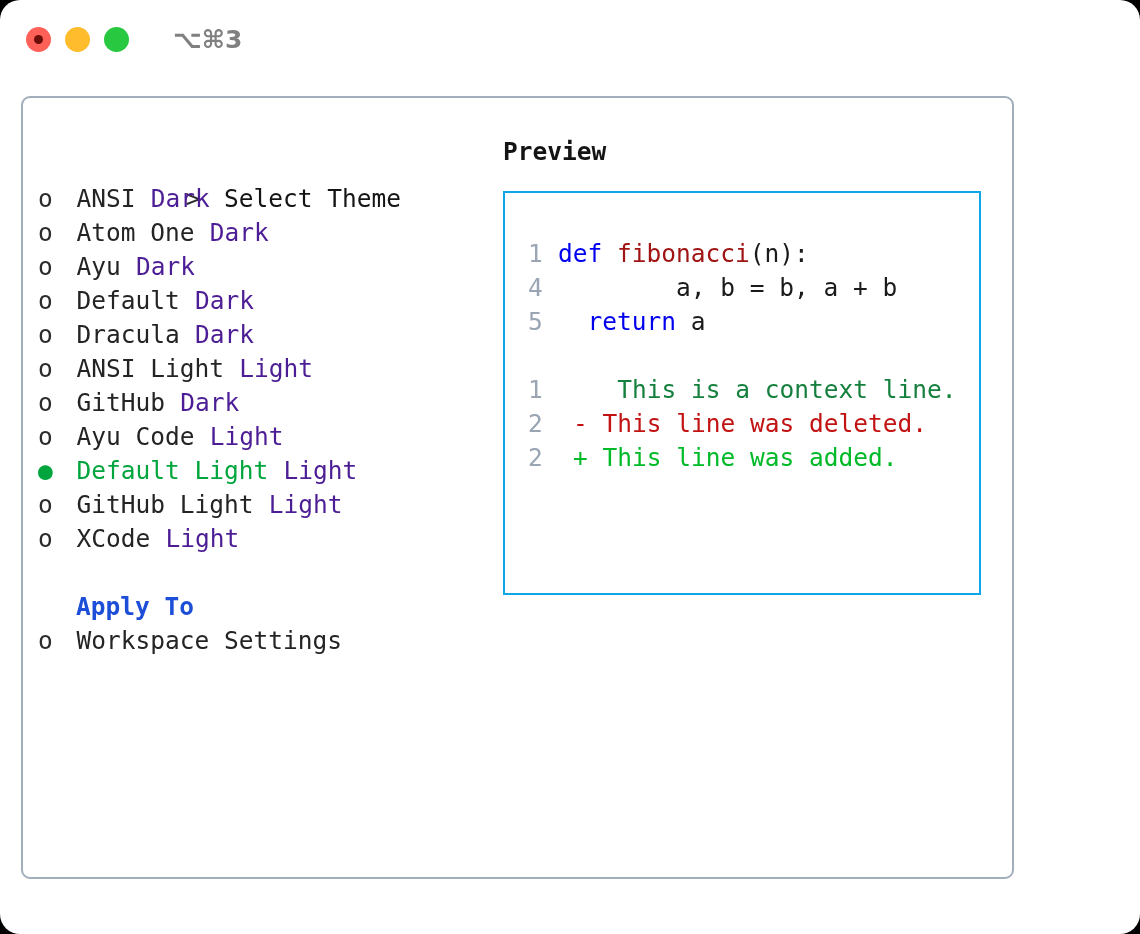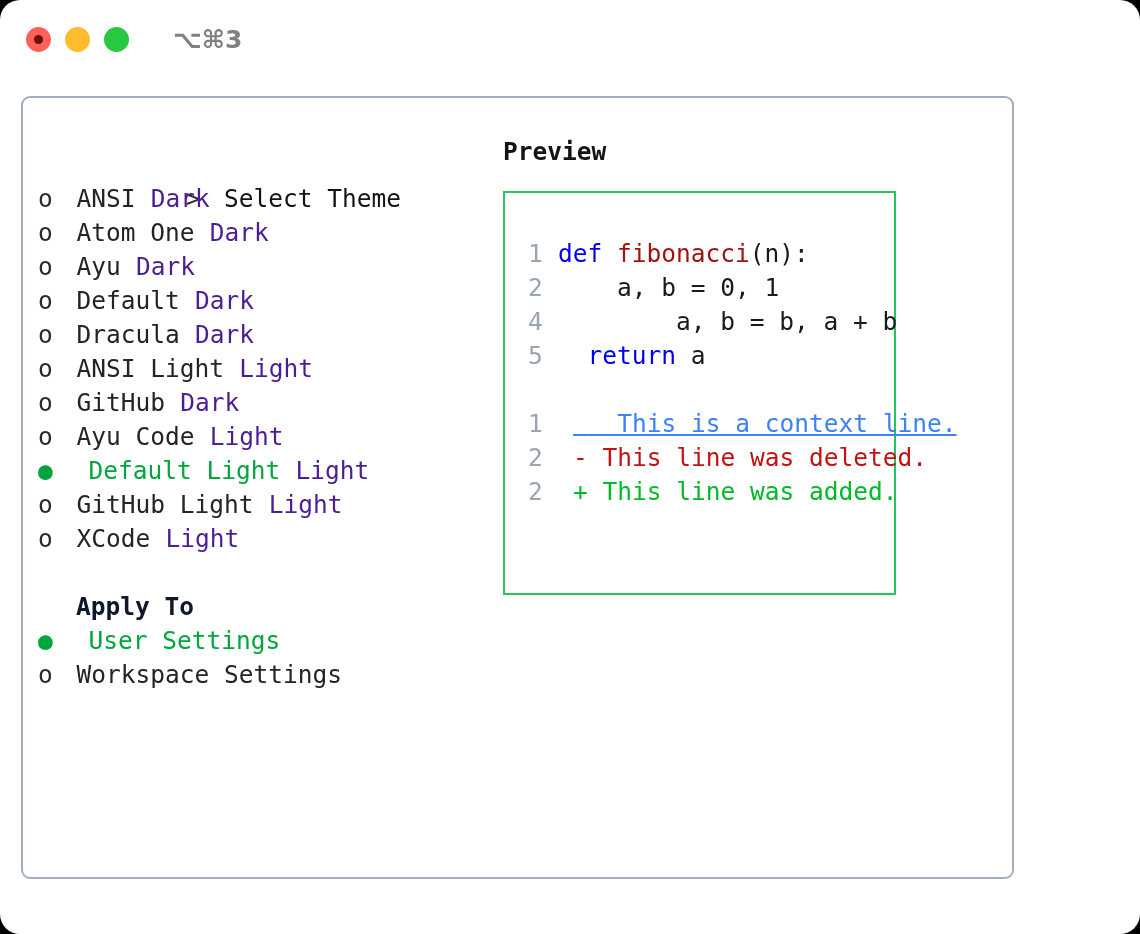--- a/index.html
+++ b/index.html
@@ -106,28 +106,28 @@
   .marker {
     display: inline-block;
     width: 0.95em;
     color: #2b2b2b;
   }
   .marker.sel {
     color: #00a63d;
   }
   .gap { display: inline-block; width: 0.62em; }
   .label { color: #242424; }
-  .label.sel { color: #00a63d; margin-left: 12px; }
+  .label.sel { color: #00a63d; }
   .variant { color: #4c1d95; }
 
   .spacer-row { height: 34px; }
 
   .section-title {
     font-weight: bold;
-    color: #0f172a;
+    color: #1d4ed8;
     padding-left: 1.55em;
   }
 
   .hint {
     font-size: 24.5px;
     line-height: 34px;
     color: #9aa5b4;
     width: 420px;
     white-space: pre-wrap;
   }
@@ -140,23 +140,23 @@
     width: 500px;
   }
   .preview-title {
     font-size: 24.5px;
     line-height: 34px;
     font-weight: bold;
     color: #141414;
   }
   .preview-box {
     margin-top: 22px;
-    width: 393px;
+    width: 478px;
     height: 404px;
-    border: 2px solid #22c55e;
+    border: 2px solid #0ea5e9;
     box-sizing: border-box;
     background: #ffffff;
     position: relative;
   }
   .code-area {
     position: absolute;
     left: 12px;
     top: 44px;
     right: 6px;
   }
@@ -168,21 +168,21 @@
   .ln {
     display: inline-block;
     width: 1.05em;
     text-align: right;
     color: #9aa5b4;
   }
   .sp { display: inline-block; width: 0.62em; }
   .kw   { color: #0000ee; }
   .fn   { color: #a01414; }
   .plain{ color: #1a1a1a; }
-  .ctx  { color: #3b82f6; text-decoration: underline; }
+  .ctx  { color: #15803d; }
   .del  { color: #c21313; }
   .add  { color: #00ba27; }
   .blank-line { height: 34px; }
 </style>
 </head>
 <body>
 
 <div class="page">
 
   <div class="titlebar">
@@ -217,36 +217,34 @@
             <div class="row"><span class="marker sel">●</span><span class="gap"></span><span class="label sel">Default Light</span><span class="gap"></span><span class="variant">Light</span></div>
             <div class="row"><span class="marker">o</span><span class="gap"></span><span class="label">GitHub Light</span><span class="gap"></span><span class="variant">Light</span></div>
             <div class="row"><span class="marker">o</span><span class="gap"></span><span class="label">XCode</span><span class="gap"></span><span class="variant">Light</span></div>
           </div>
 
         <div class="spacer-row"></div>
 
         <div class="row section-title">Apply To</div>
 
         <div id="apply-list">
-            <div class="row"><span class="marker sel">●</span><span class="gap"></span><span class="label sel">User Settings</span></div>
             <div class="row"><span class="marker">o</span><span class="gap"></span><span class="label">Workspace Settings</span></div>
           </div>
 
         <div class="spacer-row"></div>
 
       </div>
 
       <div class="right-col">
         <div class="preview-title">Preview</div>
 
         <div class="preview-box">
           <div class="code-area">
             <div id="code-lines">
                 <div class="code-line"><span class="ln">1</span><span class="sp"></span><span class="kw">def </span><span class="fn">fibonacci</span><span class="plain">(n):</span></div>
-                <div class="code-line"><span class="ln">2</span><span class="sp"></span><span class="plain">    a, b = 0, 1</span></div>
                 <div class="code-line"><span class="ln">4</span><span class="sp"></span><span class="plain">        a, b = b, a + b</span></div>
                 <div class="code-line"><span class="ln">5</span><span class="sp"></span><span class="plain">  </span><span class="kw">return</span><span class="plain"> a</span></div>
               </div>
             <div class="blank-line"></div>
             <div id="diff-lines">
                 <div class="code-line"><span class="ln">1</span><span class="sp"></span><span class="sp"></span><span class="ctx"> </span><span class="ctx">  This is a context line.</span></div>
                 <div class="code-line"><span class="ln">2</span><span class="sp"></span><span class="sp"></span><span class="del">-</span><span class="del"> This line was deleted.</span></div>
                 <div class="code-line"><span class="ln">2</span><span class="sp"></span><span class="sp"></span><span class="add">+</span><span class="add"> This line was added.</span></div>
               </div>
           </div>

